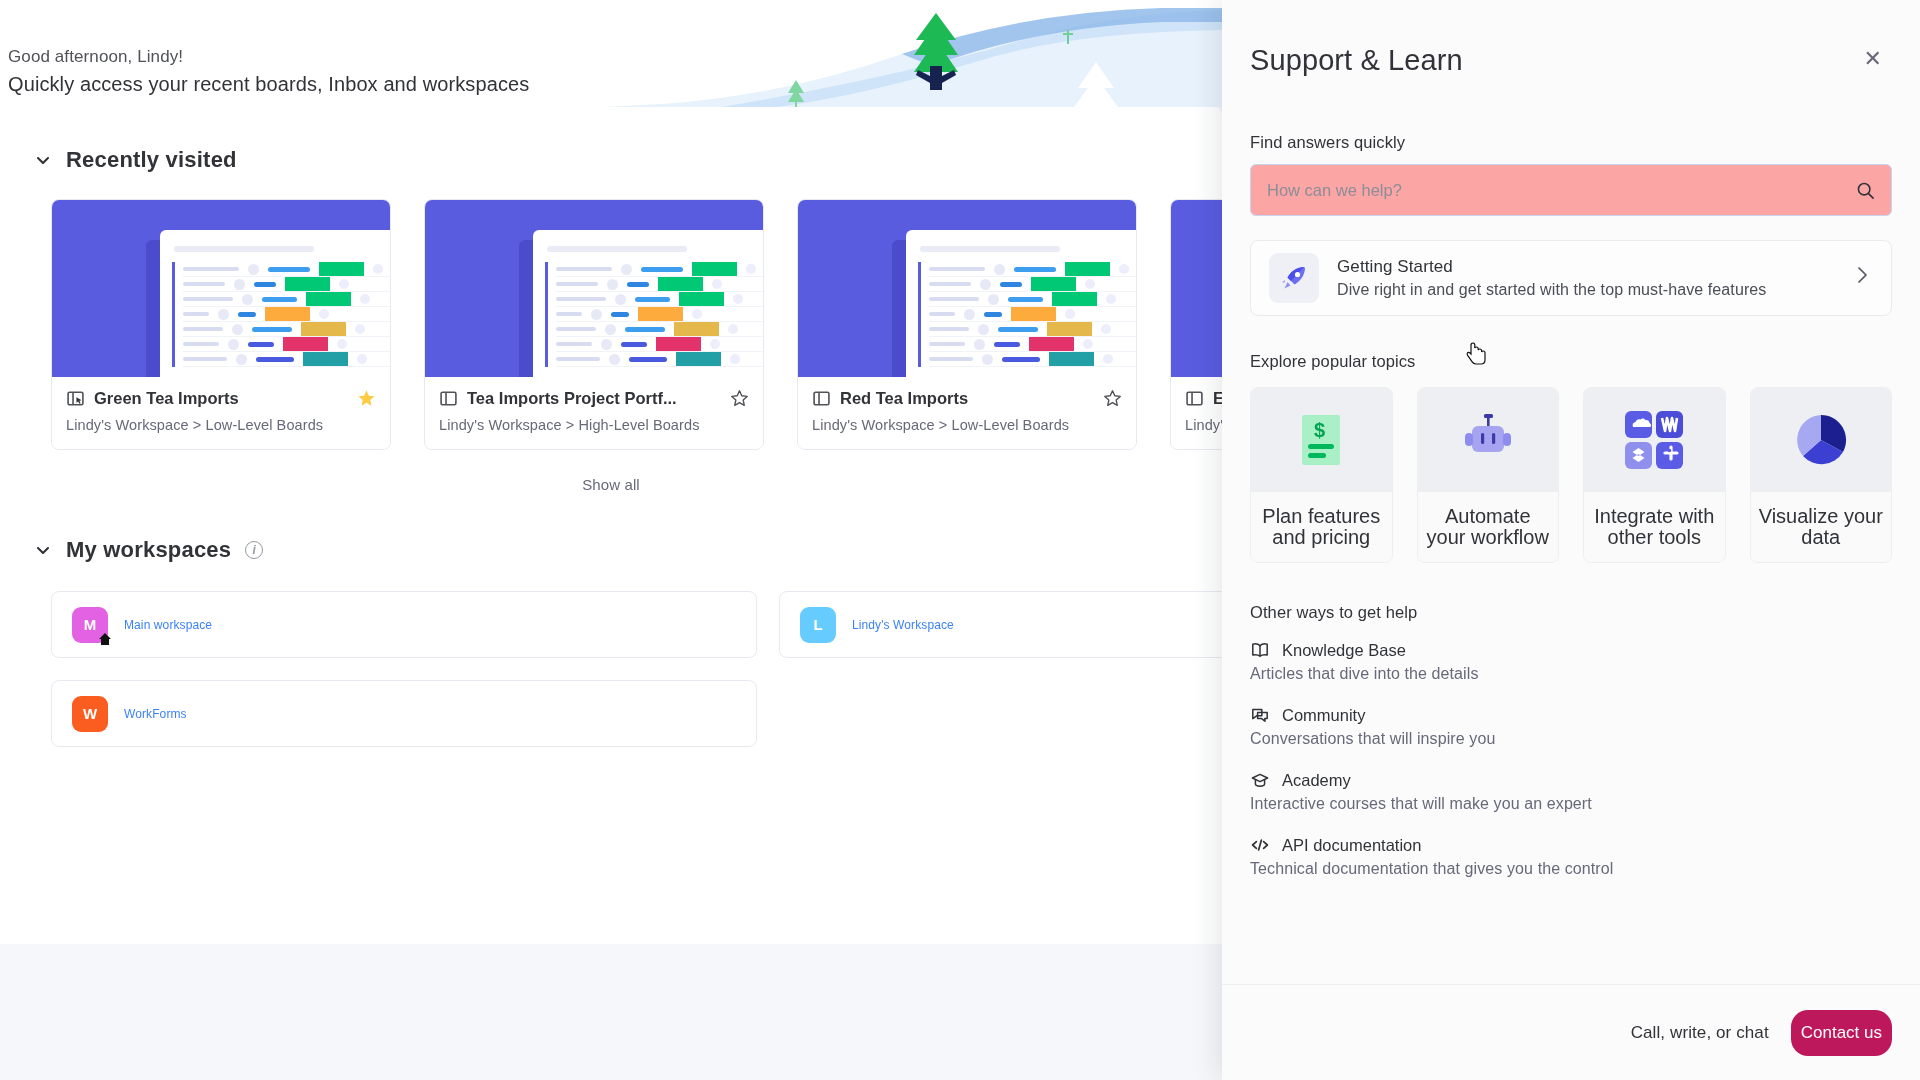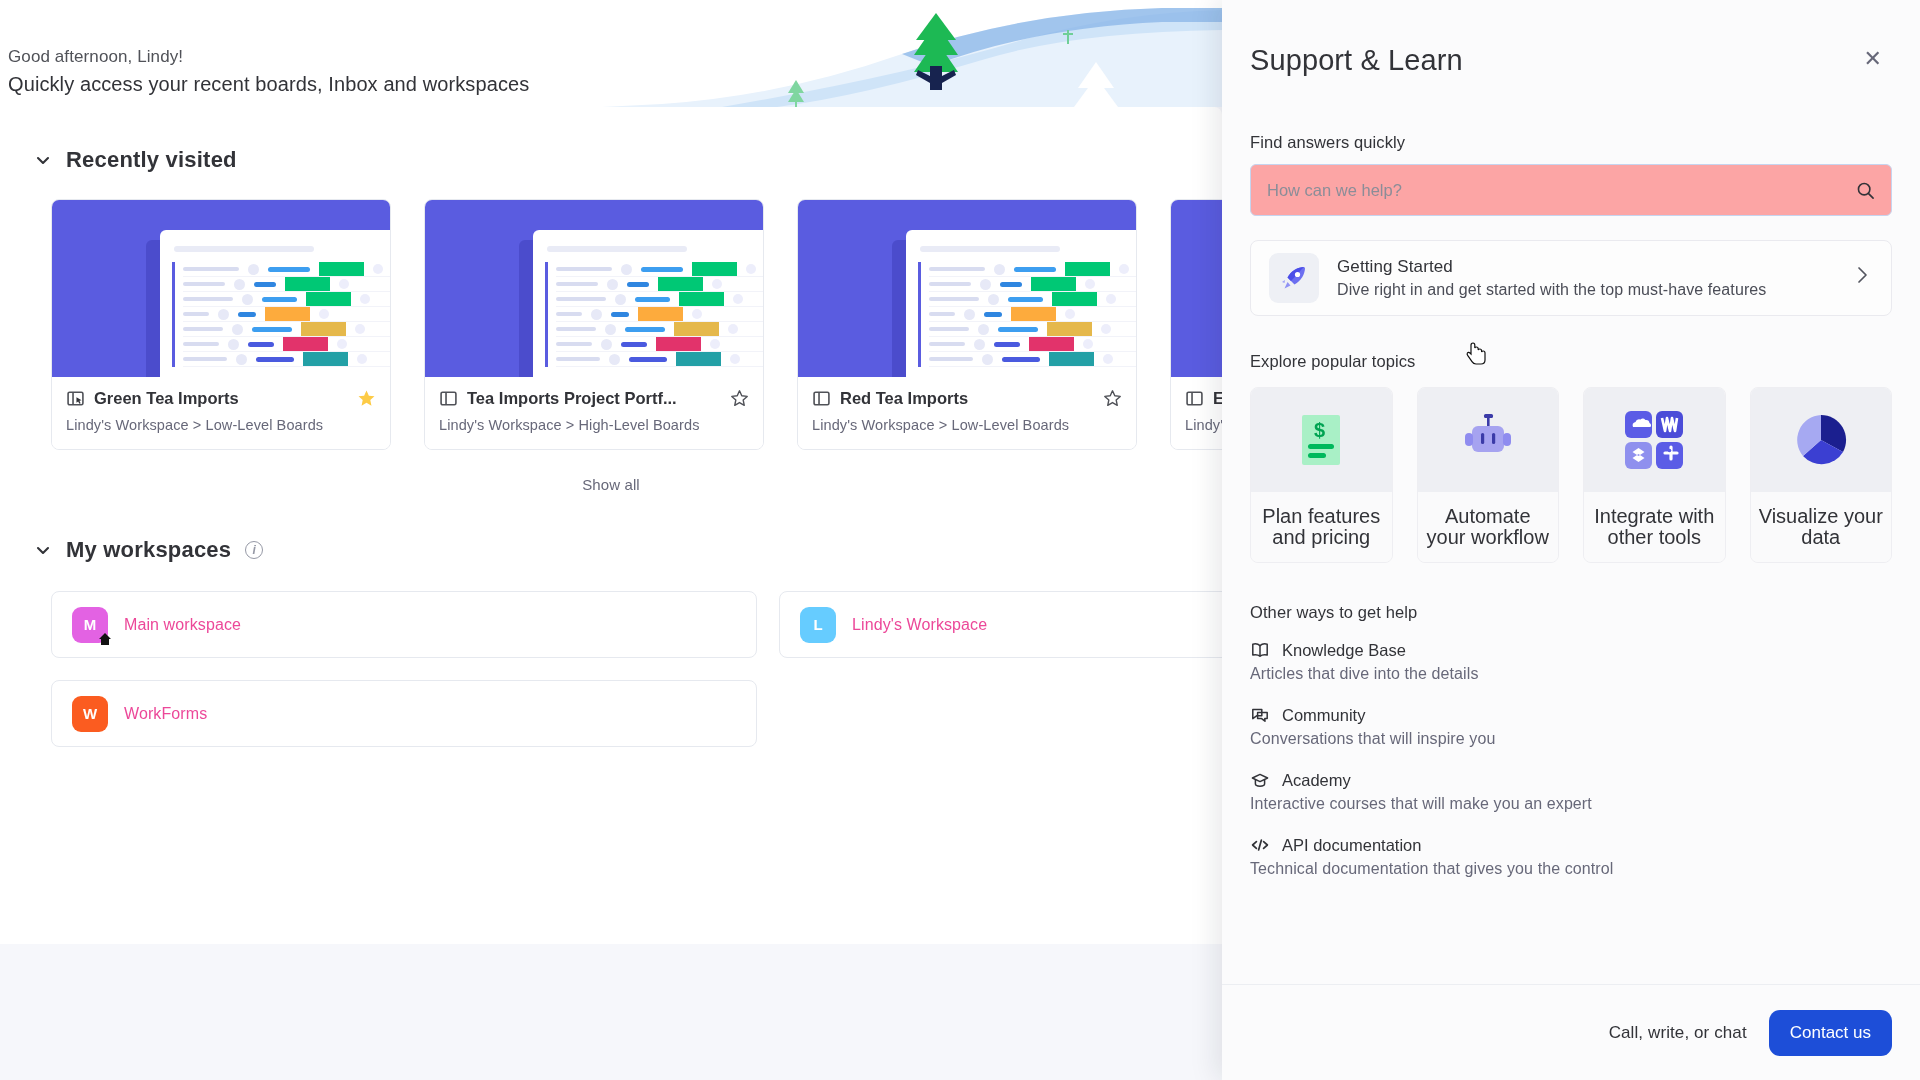--- a/index.html
+++ b/index.html
@@ -107,21 +107,21 @@
   .ws-avatar {
     width: 36px; height: 36px; border-radius: 9px; color: #fff;
     font-size: 15px; font-weight: 600;
     display: inline-flex; align-items: center; justify-content: center; flex: none;
     position: relative;
   }
   .home-badge {
     position: absolute; right: -5px; bottom: -4px; width: 16px; height: 16px;
     color: #111; font-size: 14px; line-height: 16px;
   }
-  .ws-name { font-size: 16px; color: #ec4899; letter-spacing: .1px; }
+  .ws-name { font-size: 12px; color: #3b82f6; letter-spacing: .1px; }
 
   
   .panel {
     position: absolute; top: 0; right: 0; width: 698px; height: 1080px;
     background: #fbfbfc;
     box-shadow: -6px 0 26px rgba(20,25,40,.10);
     display: flex; flex-direction: column;
   }
   .panel-head {
     padding: 44px 34px 0 28px; display: flex; align-items: flex-start;
@@ -181,22 +181,22 @@
   .help-ico { width: 20px; height: 20px; color: #323338; flex: none; }
   .help-sub { margin-top: 5px; font-size: 16px; color: #676879; letter-spacing: .1px; }
 
   .panel-footer {
     height: 96px; border-top: 1px solid #eceef2; background: #fbfbfc;
     display: flex; align-items: center; justify-content: flex-end; gap: 22px;
     padding: 0 28px;
   }
   .footer-text { font-size: 17px; color: #323338; letter-spacing: .1px; }
   .contact-btn {
-    background: #1d4ed8; color: #fff; border: 0; border-radius: 11px;
-    height: 46px; padding: 0 21px; font-size: 17px; cursor: pointer;
+    background: #be185d; color: #fff; border: 0; border-radius: 17px;
+    height: 46px; padding: 0 10px; font-size: 17px; cursor: pointer;
     font-family: "Liberation Sans", sans-serif;
   }
 
   
   .cursor { position: absolute; left: 1466px; top: 342px; width: 22px; height: 26px; pointer-events: none; }
 </style>
 </head>
 <body>
 
 <div id="root">

